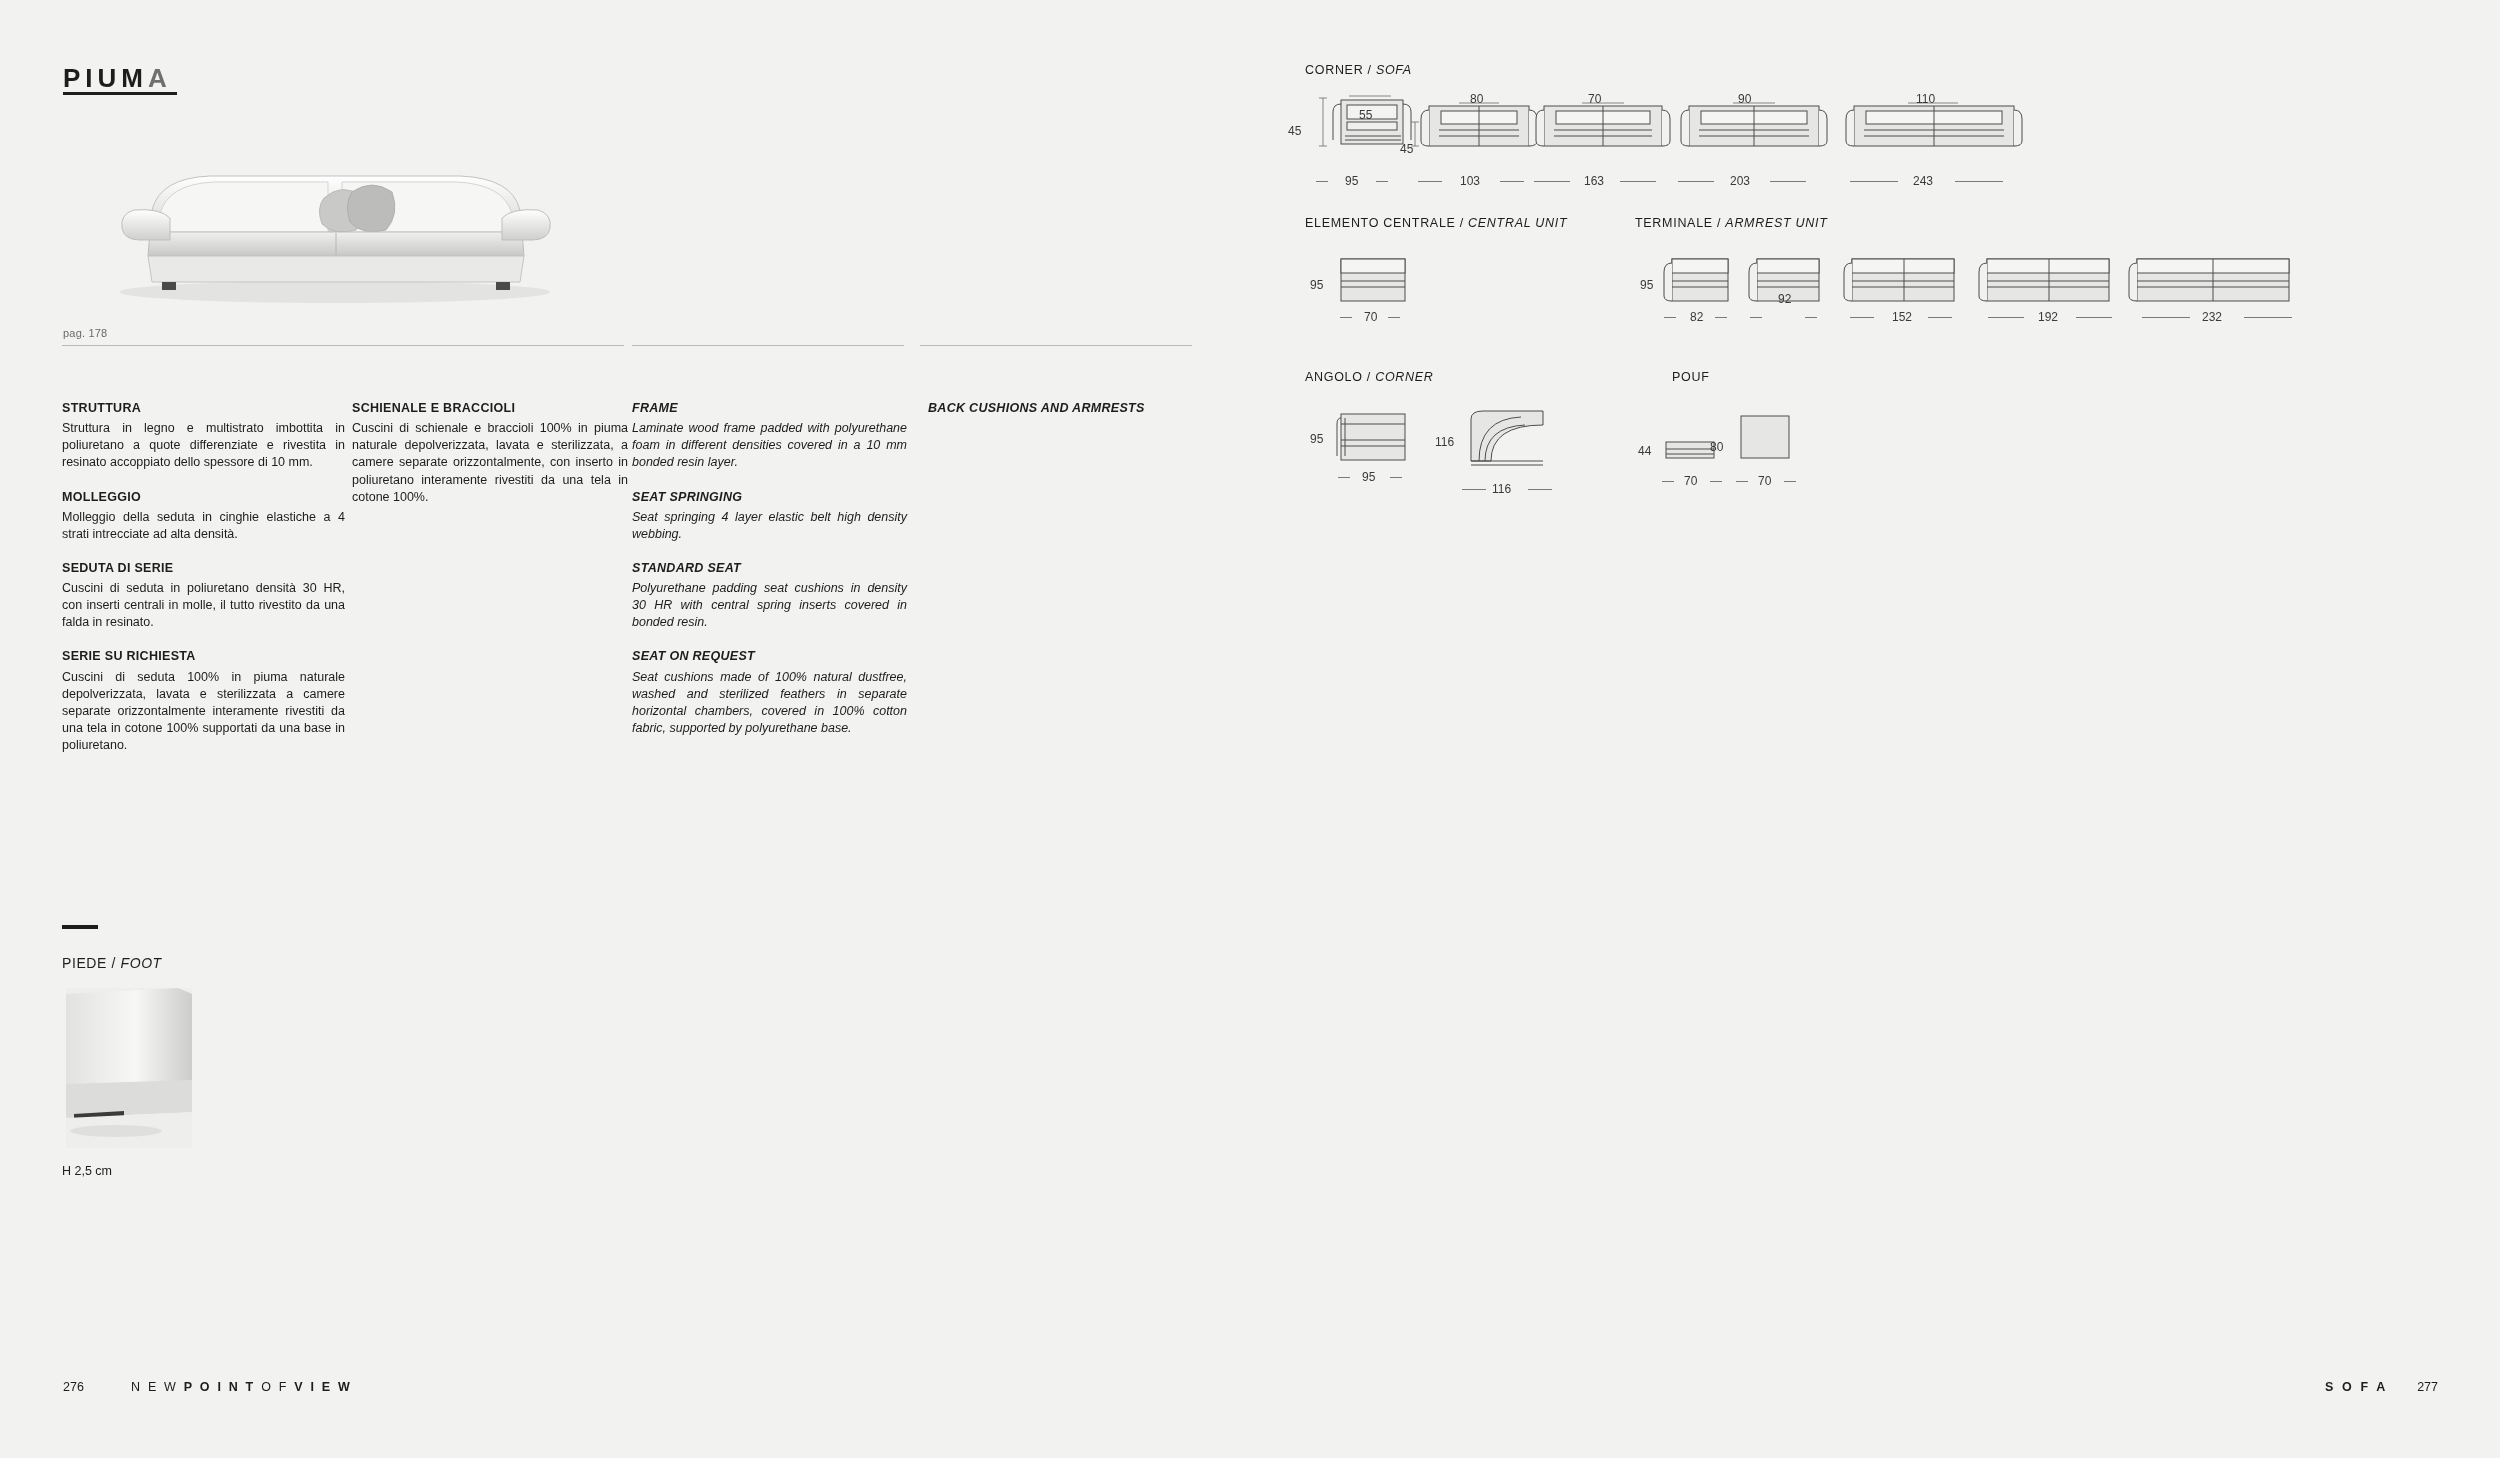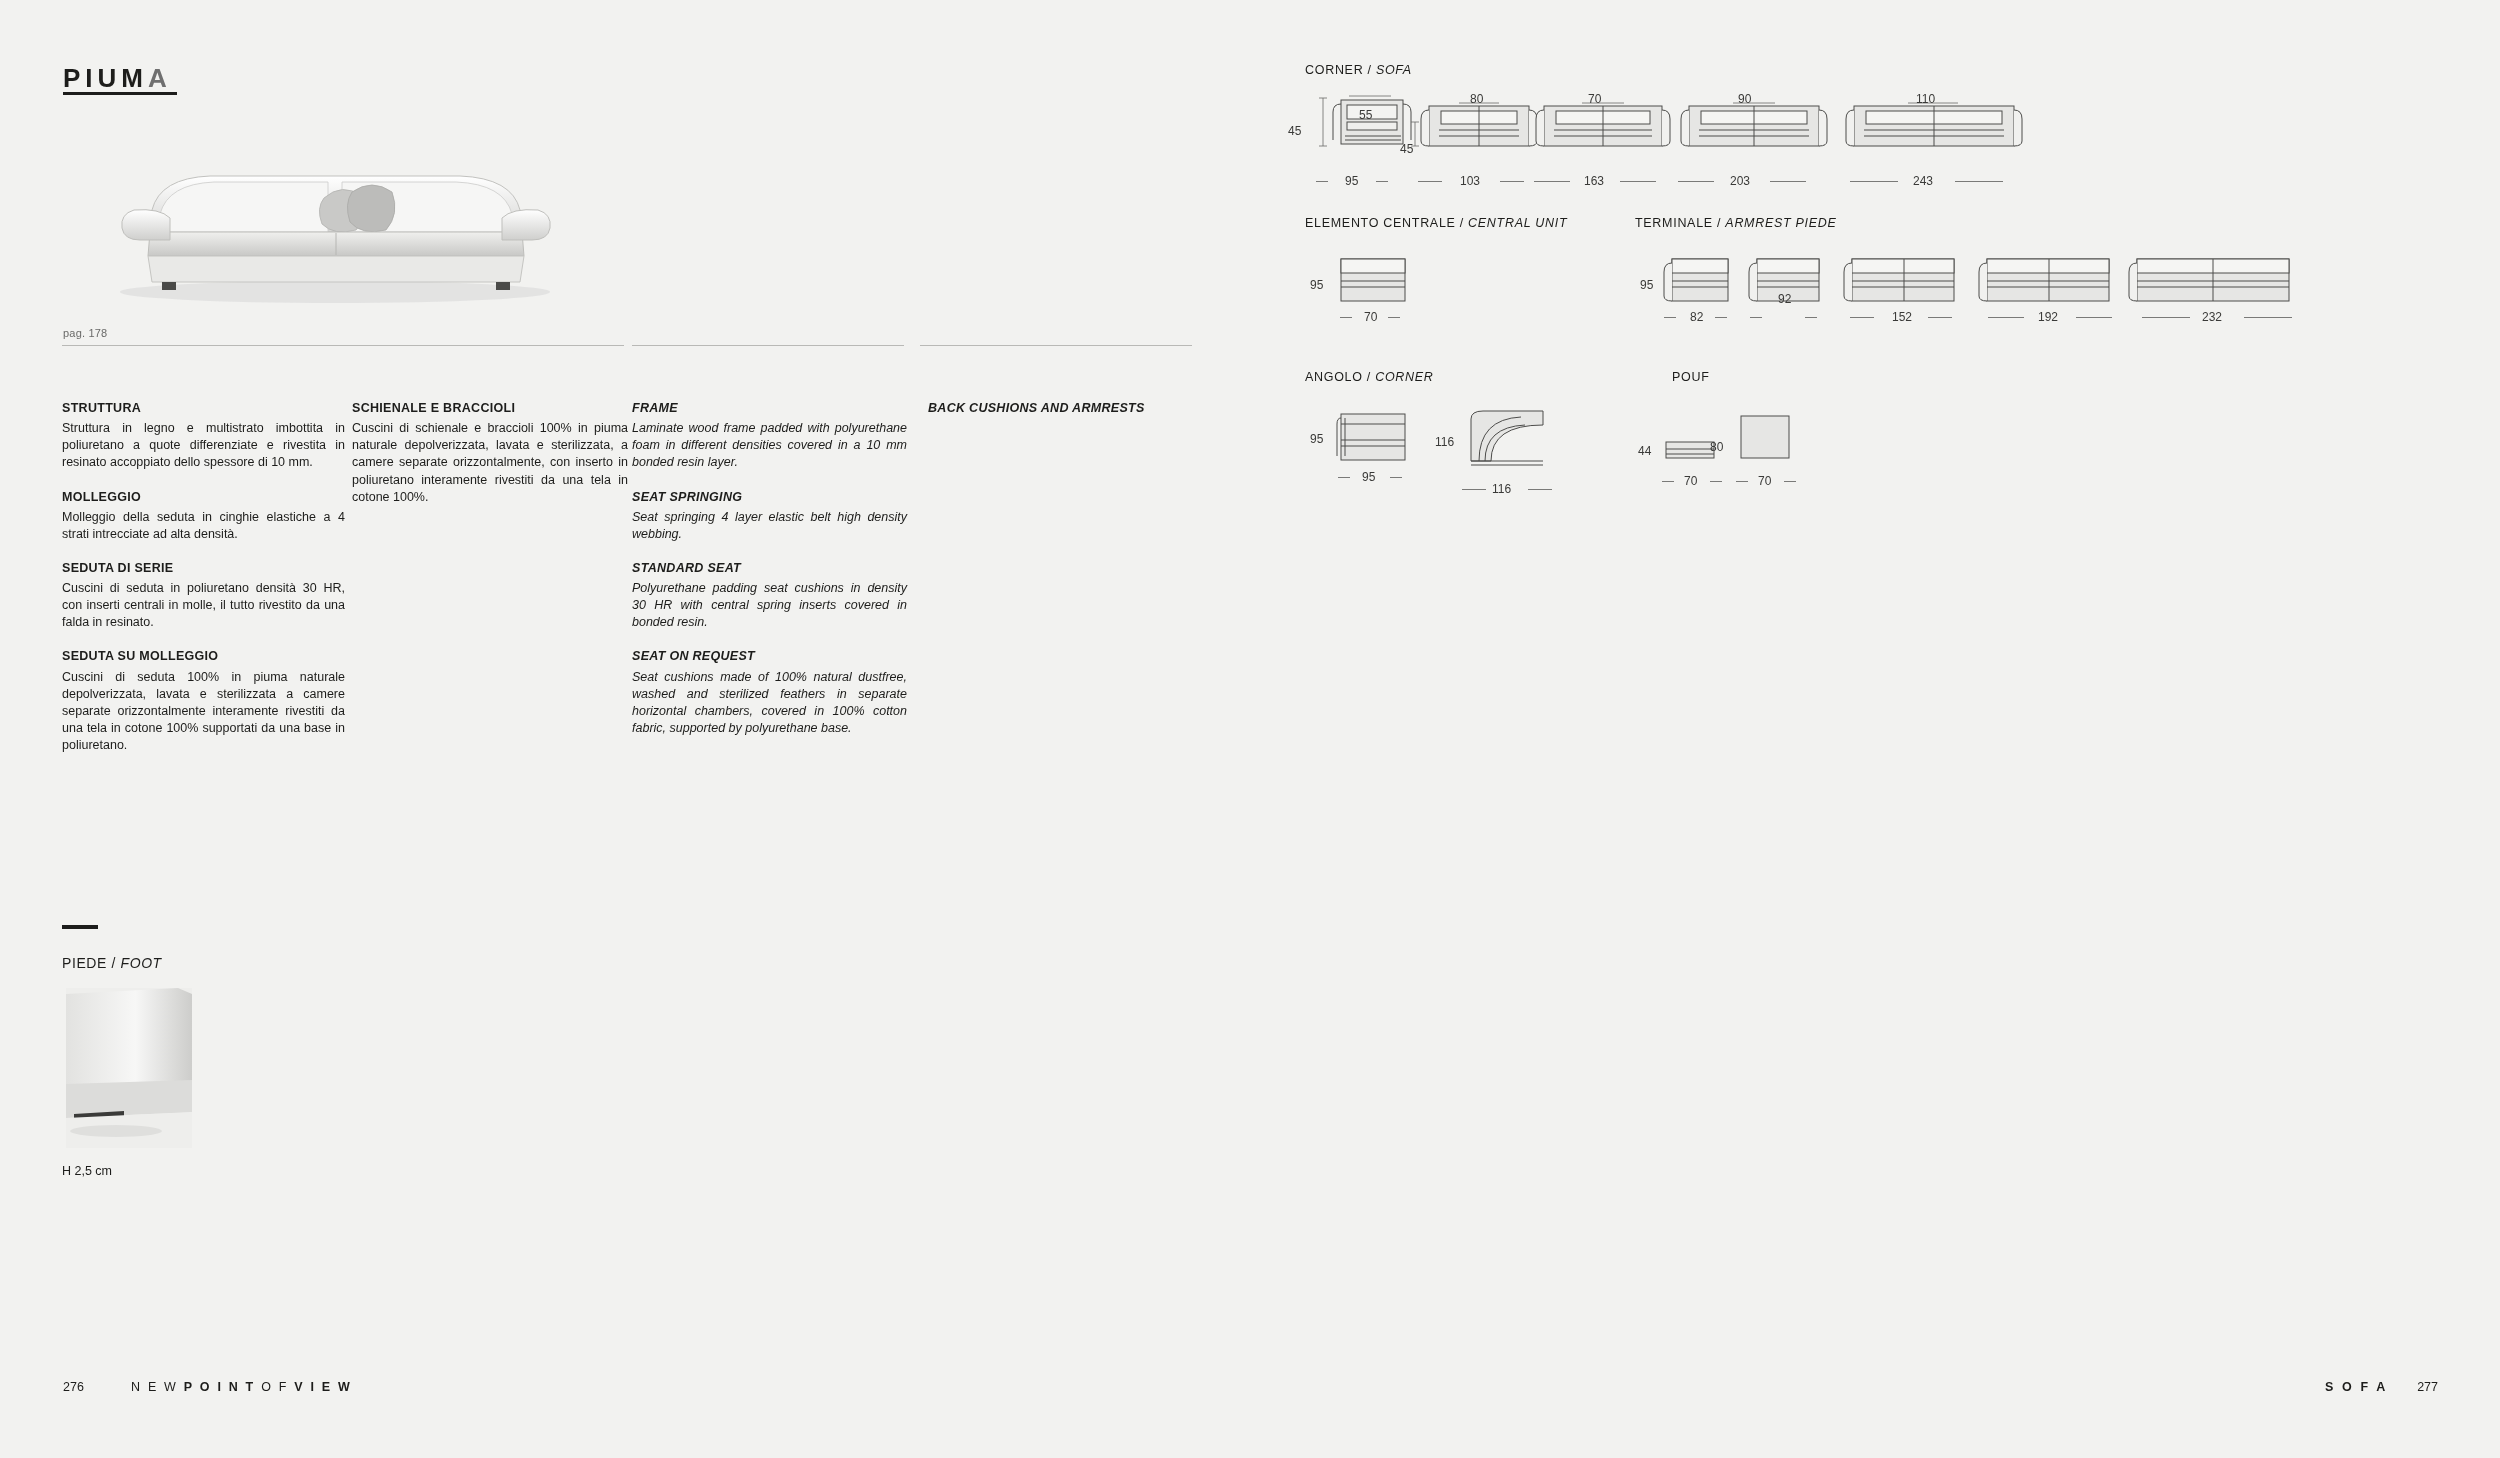--- a/index.html
+++ b/index.html
@@ -231,21 +231,21 @@
   <div class="rule rule-2"></div>
   <div class="rule rule-3"></div>
 
   <div class="col col-1">
     <div class="sec-title">STRUTTURA</div>
     <div class="sec-body">Struttura in legno e multistrato imbottita in poliuretano a quote differenziate e rivestita in resinato accoppiato dello spessore di 10 mm.</div>
     <div class="sec-title">MOLLEGGIO</div>
     <div class="sec-body">Molleggio della seduta in cinghie elastiche a 4 strati  intrecciate ad alta densità.</div>
     <div class="sec-title">SEDUTA DI SERIE</div>
     <div class="sec-body">Cuscini di seduta in poliuretano densità 30 HR, con inserti centrali in molle, il tutto rivestito da una falda in resinato.</div>
-    <div class="sec-title">SEDUTA SU MOLLEGGIO</div>
+    <div class="sec-title">SERIE SU RICHIESTA</div>
     <div class="sec-body">Cuscini di seduta 100% in piuma naturale depolverizzata, lavata e sterilizzata a camere separate orizzontalmente interamente rivestiti da una tela in cotone 100% supportati da una base in poliuretano.</div>
   </div>
 
   <div class="col col-2">
     <div class="sec-title">SCHIENALE  E  BRACCIOLI</div>
     <div class="sec-body">Cuscini di schienale e braccioli 100% in piuma naturale depolverizzata, lavata e sterilizzata, a camere separate orizzontalmente, con inserto in poliuretano interamente rivestiti da una tela in cotone 100%.</div>
   </div>
 
   <div class="col col-3">
     <div class="sec-title it">FRAME</div>
@@ -415,21 +415,21 @@
         <line x1="6" y1="26" x2="70" y2="26"></line>
         <line x1="6" y1="32" x2="70" y2="32"></line>
       </g>
     </svg>
   </div>
   <div class="dim" style="left:1310px; top:278px;">95</div>
   <div class="dim" style="left:1364px; top:310px;">70</div>
   <div class="dim" style="left:1340px; top:310px; color:#6a6a68;">—</div>
   <div class="dim" style="left:1388px; top:310px; color:#6a6a68;">—</div>
 
-  <div class="tech-heading" style="left:1635px; top:216px;"><span>TERMINALE / </span><span class="it">ARMREST PIEDE</span></div>
+  <div class="tech-heading" style="left:1635px; top:216px;"><span>TERMINALE / </span><span class="it">ARMREST UNIT</span></div>
 
   <div class="dim" style="left:1640px; top:278px;">95</div>
 
   <div class="dwg" style="left:1660px; top:255px;">
     <svg width="74" height="56" viewBox="0 0 74 56">
       <g fill="none" stroke="#4d4d4b" stroke-width="1">
         <rect x="12" y="4" width="56" height="42" fill="#e6e6e4"></rect>
         <rect x="12" y="4" width="56" height="14" fill="#f5f5f3"></rect>
         <path d="M12,8 q-8,0 -8,9 l0,24 q0,5 8,5" fill="#f1f1ef"></path>
         <line x1="12" y1="26" x2="68" y2="26"></line>

